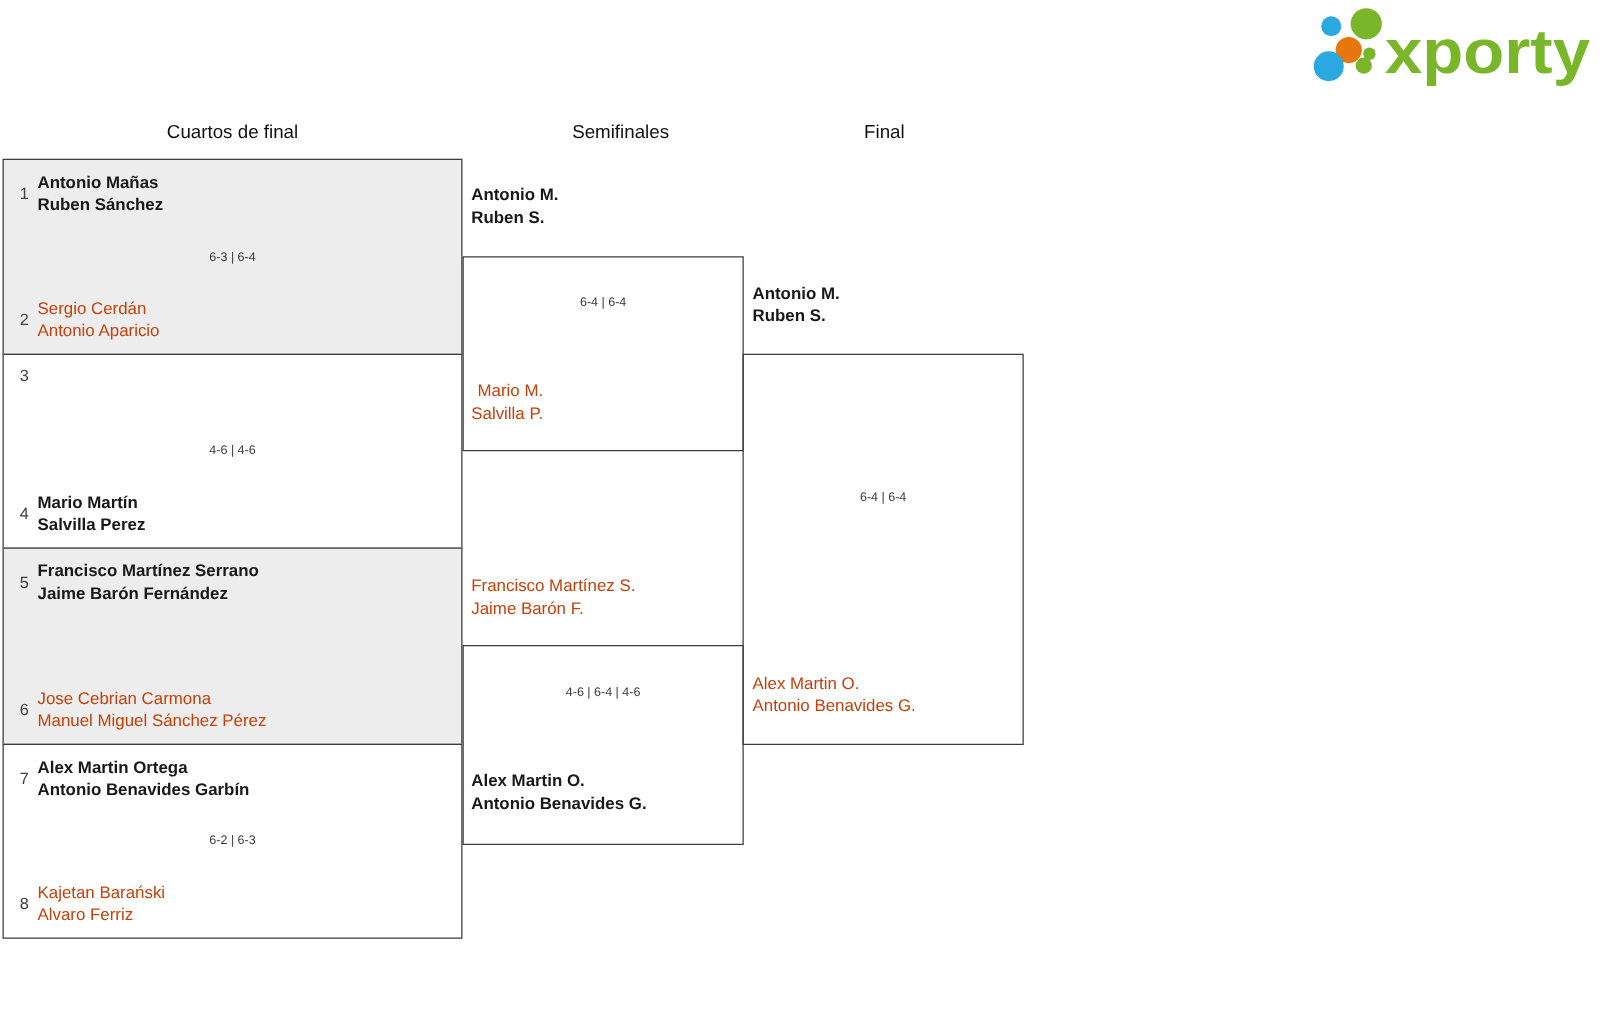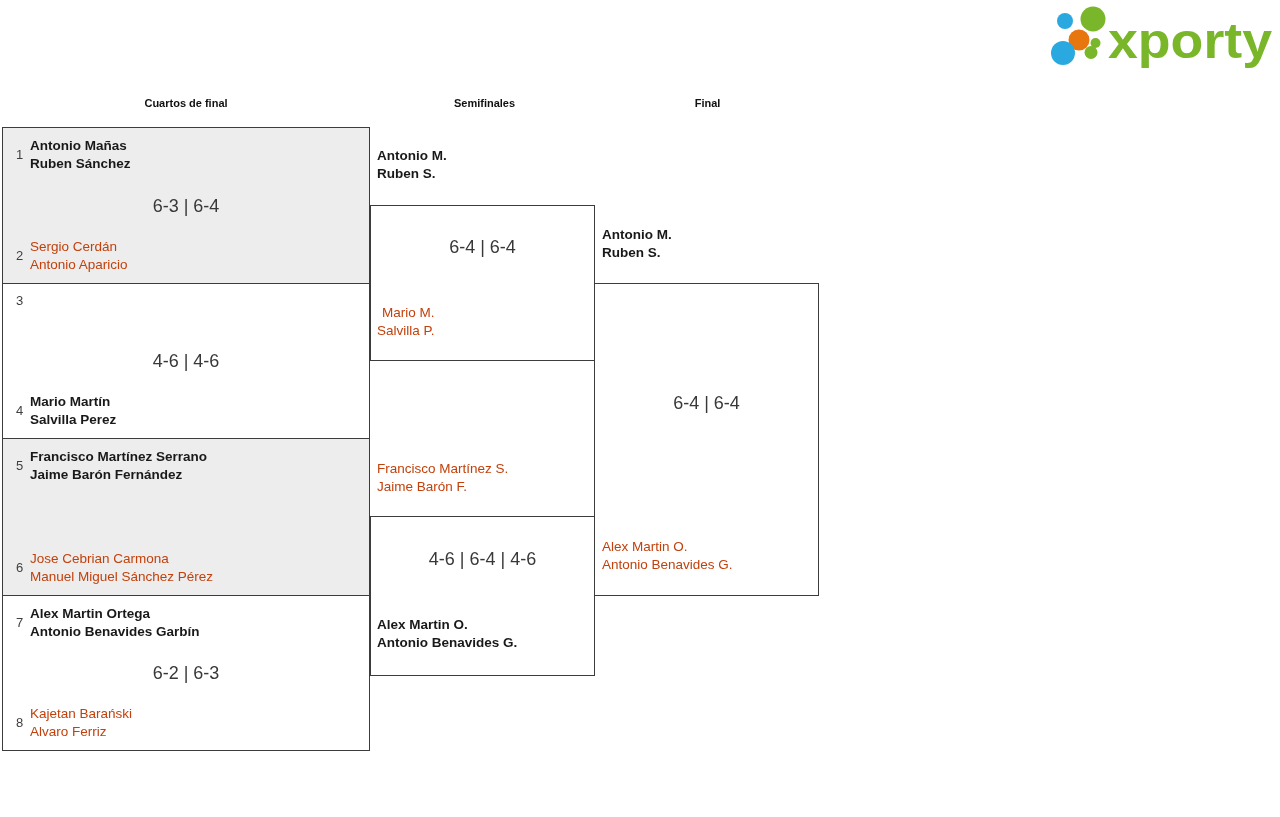--- a/index.html
+++ b/index.html
@@ -13,25 +13,25 @@
   
   .title {
     position:absolute; left:5px; top:4px;
     font-size:23px; font-weight:700; line-height:30px;
     color:#141414; letter-spacing:.2px;
   }
   .logo { position:absolute; left:1044px; top:4px; width:236px; height:66px; }
 
   
   .col-header {
-    position:absolute; top:97px; font-size:11px; font-weight:700;
+    position:absolute; top:97px; font-size:15px; font-weight:400;
     text-align:center; color:#111;
   }
   .h-qf    { left:2px;   width:368px; }
-  .h-sf    { left:372px; width:225px;text-align:center; }
+  .h-sf    { left:384px; width:225px;text-align:center; }
   .h-final { left:595px; width:225px; }
 
   
   .qf {
     position:absolute; left:2px; width:368px;
     border:1px solid #3c3c3c; background:#ffffff;
   }
   .qf.gray { background:#ededed; }
   .qf1 { top:127px; height:157px; }
   .qf2 { top:283px; height:156px; }
@@ -44,21 +44,21 @@
   .seed {
     width:21px; flex:none; text-align:center;
     font-size:13px; color:#3f3f3f;
   }
   .team { font-size:13.5px; line-height:17.5px; color:#c2410c; font-weight:400; }
   .team span { display:block; }
   .team.bold { font-weight:700; color:#191919; }
 
   .score {
     position:absolute; left:0; width:100%; text-align:center;
-    font-size:18px; color:#383838; white-space:nowrap;
+    font-size:10px; color:#383838; white-space:nowrap;
   }
   .qf .score { top:50%; transform:translateY(-50%); }
 
   
   .box { position:absolute; border:1px solid #3c3c3c; background:transparent; }
   .sf1      { left:370px; top:205px; width:225px; height:156px; }
   .sf2      { left:370px; top:516px; width:225px; height:160px; }
   .finalbox { left:594px; top:283px; width:225px; height:313px; }
 
   

